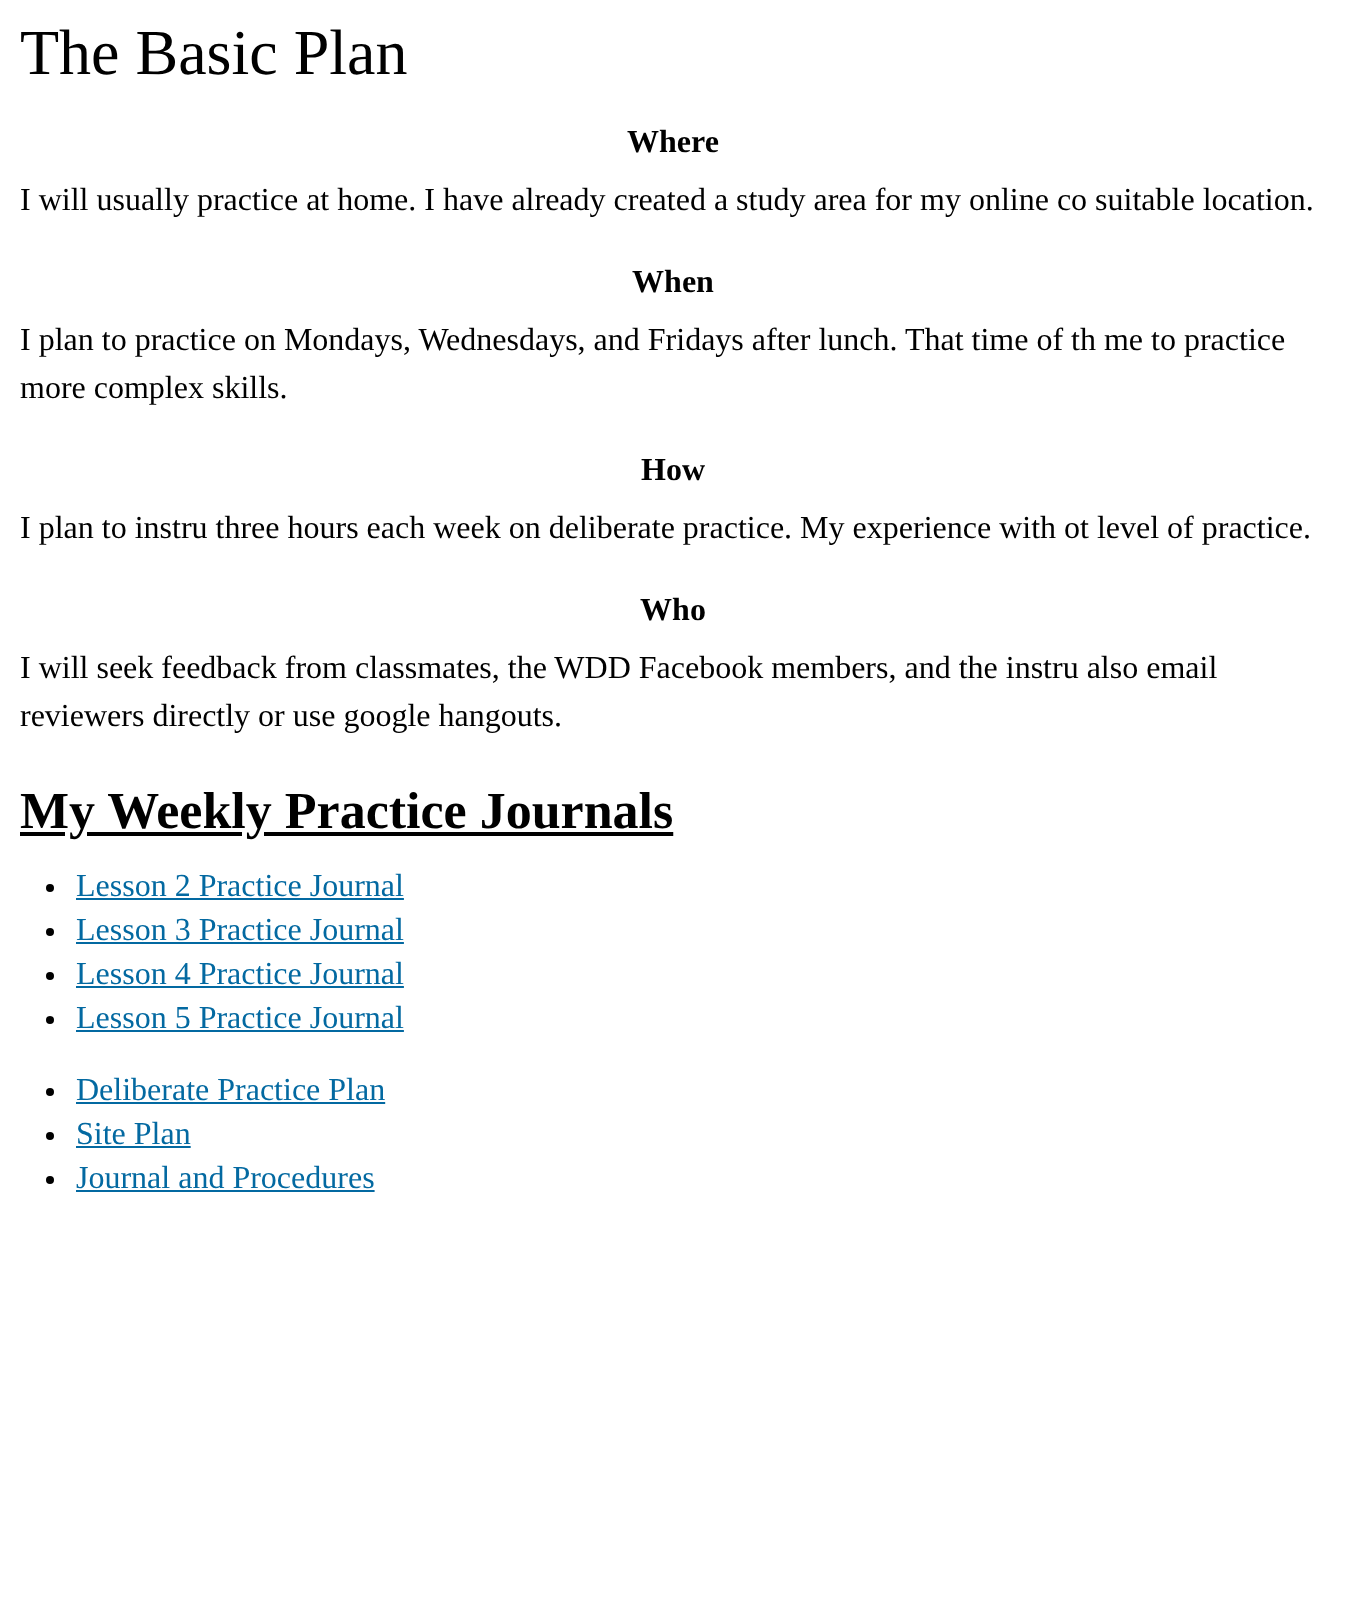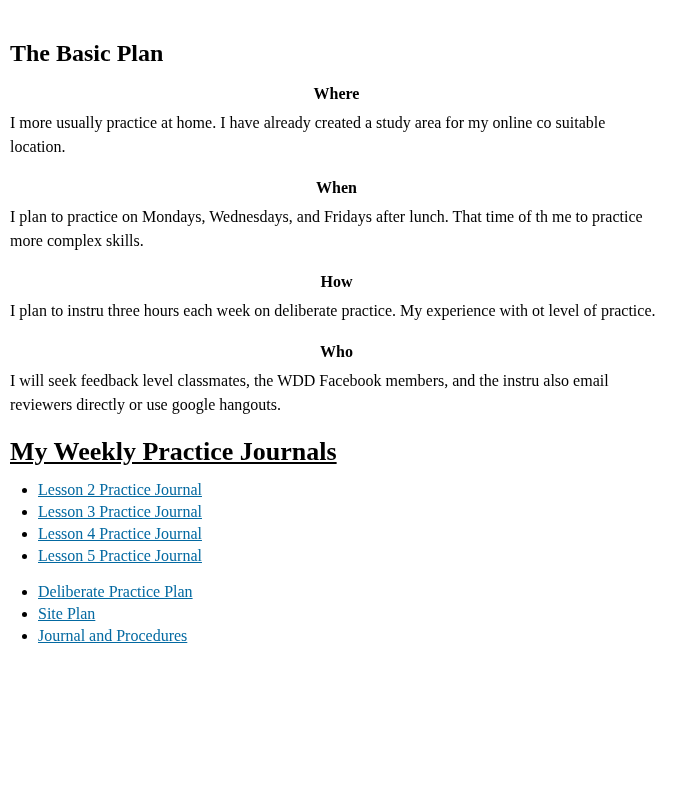--- a/index.html
+++ b/index.html
@@ -12,24 +12,23 @@
       font-family: Times New Roman, Times, serif;
       font-size: 16px;
       color: #000000;
       background: #ffffff;
       padding: 8px 10px;
       width: 673px;
       min-height: 811px;
     }
 
     h1 {
-      font-size: 24px;
-      font-weight: bold;
+      font-size: 32px;
+      font-weight: normal;
       margin-bottom: 18px;
-      margin-top: 32px;
     }
 
     h3 {
       font-size: 26px;
       font-weight: bold;
       margin-bottom: 14px;
       text-decoration: underline;
     }
 
     .section {
@@ -71,36 +70,36 @@
       height: 14px;
     }
   </style>
 </head>
 <body>
 
 <h1>The Basic Plan</h1>
 
 <div class="section">
   <div class="section-label">Where</div>
-  <div class="section-text">I more usually practice at home. I have already created a study area for my online co suitable location.</div>
+  <div class="section-text">I will usually practice at home. I have already created a study area for my online co suitable location.</div>
 </div>
 
 <div class="section">
   <div class="section-label">When</div>
   <div class="section-text">I plan to practice on Mondays, Wednesdays, and Fridays after lunch. That time of th me to practice more complex skills.</div>
 </div>
 
 <div class="section">
   <div class="section-label">How</div>
   <div class="section-text">I plan to instru three hours each week on deliberate practice. My experience with ot level of practice.</div>
 </div>
 
 <div class="section">
   <div class="section-label">Who</div>
-  <div class="section-text">I will seek feedback level classmates, the WDD Facebook members, and the instru also email reviewers directly or use google hangouts.</div>
+  <div class="section-text">I will seek feedback from classmates, the WDD Facebook members, and the instru also email reviewers directly or use google hangouts.</div>
 </div>
 
 <div class="journals-section">
   <h3>My Weekly Practice Journals</h3>
 
   <ul>
     <li>
       <a href="#">Lesson 2 Practice Journal</a>
     </li>
     <li>

